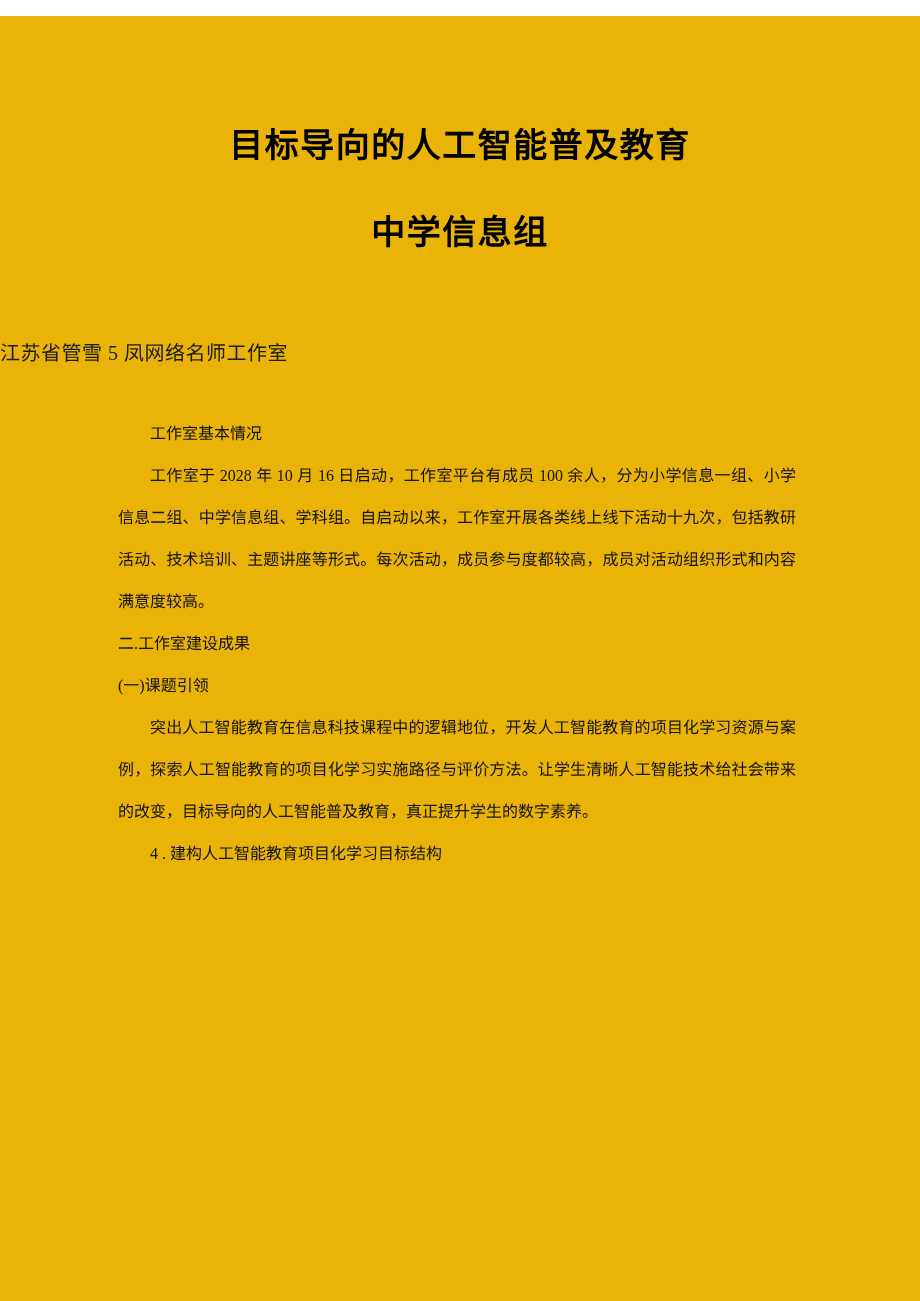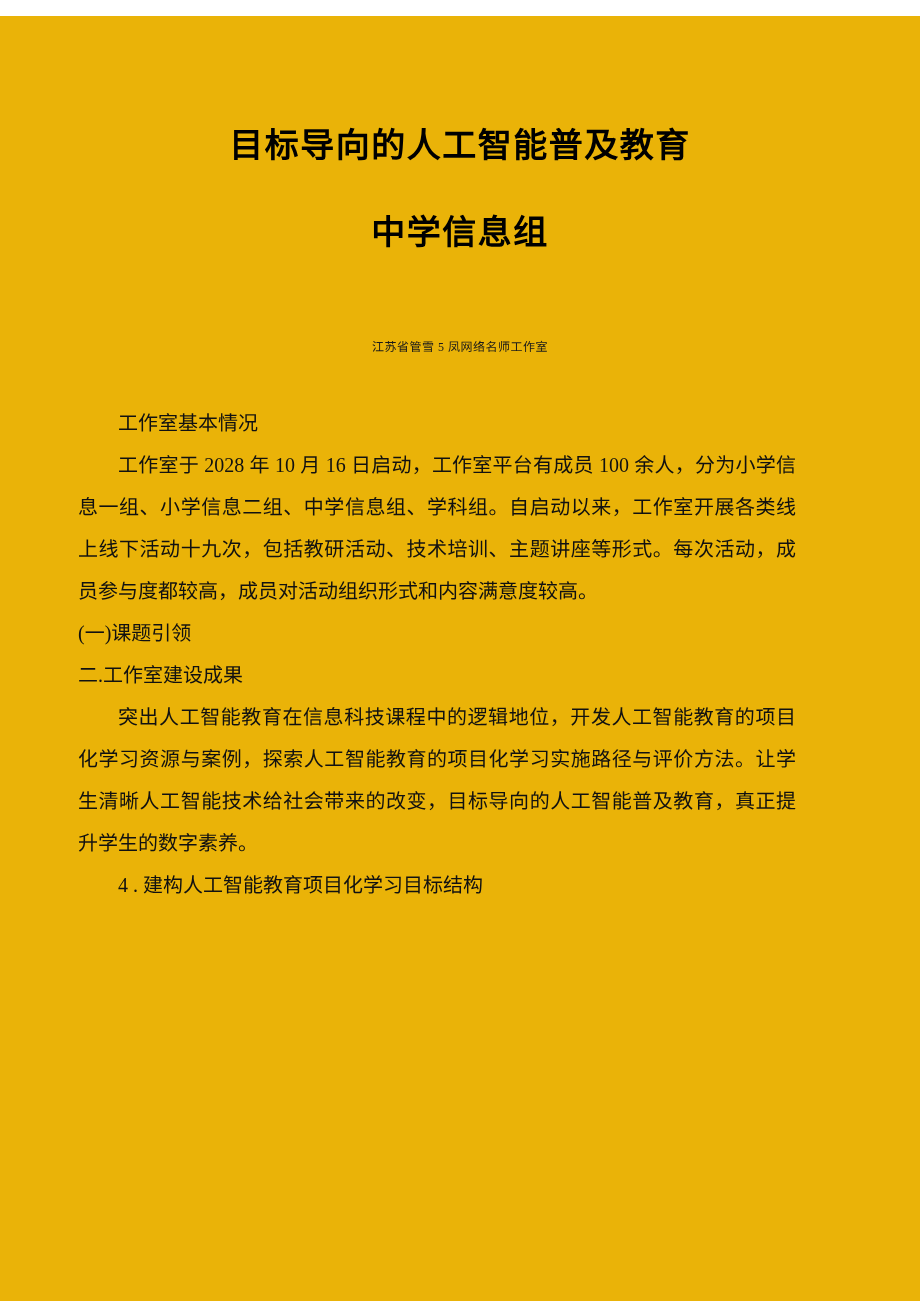--- a/index.html
+++ b/index.html
@@ -35,32 +35,32 @@
     display: block;
     padding-top: 108px;
   }
   .doc-title .title-line-2 {
     display: block;
     padding-top: 44px;
   }
 
   
   .doc-subtitle {
-    text-align: center;
-    font-size: 12px;
+    text-align: left;
+    font-size: 20px;
     line-height: 1.4;
     letter-spacing: 0.5px;
     color: #1a1a1a;
     padding-top: 86px;
   }
 
   
   .doc-body {
-    padding: 46px 124px 0 78px;
-    font-size: 20px;
+    padding: 46px 124px 0 118px;
+    font-size: 16px;
     line-height: 42px;
     text-align: justify;
     text-justify: inter-ideograph;
     color: #111111;
   }
 
   .doc-body p {
     margin: 0;
   }
 
@@ -89,23 +89,23 @@
   </div>
 
   <div class="doc-subtitle">江苏省管雪 5 凤网络名师工作室</div>
 
   <div class="doc-body">
 
     <p class="para-indent">工作室基本情况</p>
 
     <p class="para-indent">工作室于 2028 年 10 月 16 日启动，工作室平台有成员 100 余人，分为小学信息一组、小学信息二组、中学信息组、学科组。自启动以来，工作室开展各类线上线下活动十九次，包括教研活动、技术培训、主题讲座等形式。每次活动，成员参与度都较高，成员对活动组织形式和内容满意度较高。</p>
 
+    <p class="para-flush heading-sub">二.工作室建设成果</p>
+
     <p class="para-flush heading-sub">(一)课题引领</p>
-
-    <p class="para-flush heading-sub">二.工作室建设成果</p>
 
 
     <p class="para-indent">突出人工智能教育在信息科技课程中的逻辑地位，开发人工智能教育的项目化学习资源与案例，探索人工智能教育的项目化学习实施路径与评价方法。让学生清晰人工智能技术给社会带来的改变，目标导向的人工智能普及教育，真正提升学生的数字素养。</p>
 
     <p class="para-indent">4 . 建构人工智能教育项目化学习目标结构</p>
 
   </div>
 
 </div>
 

